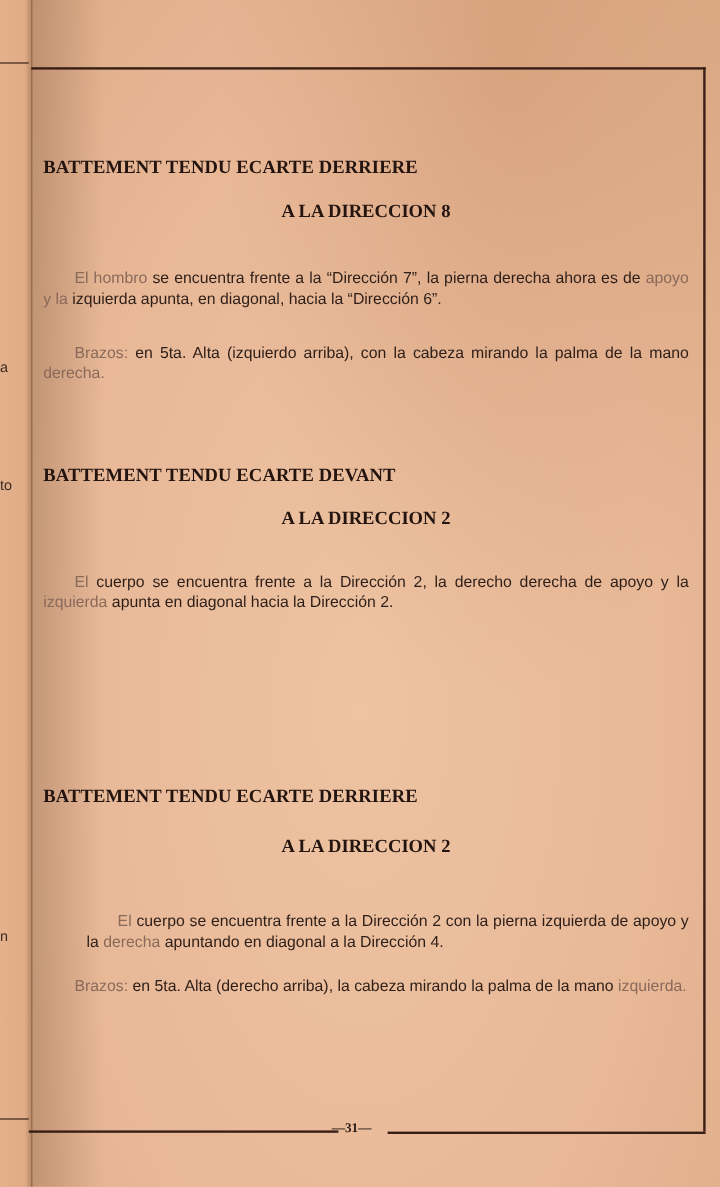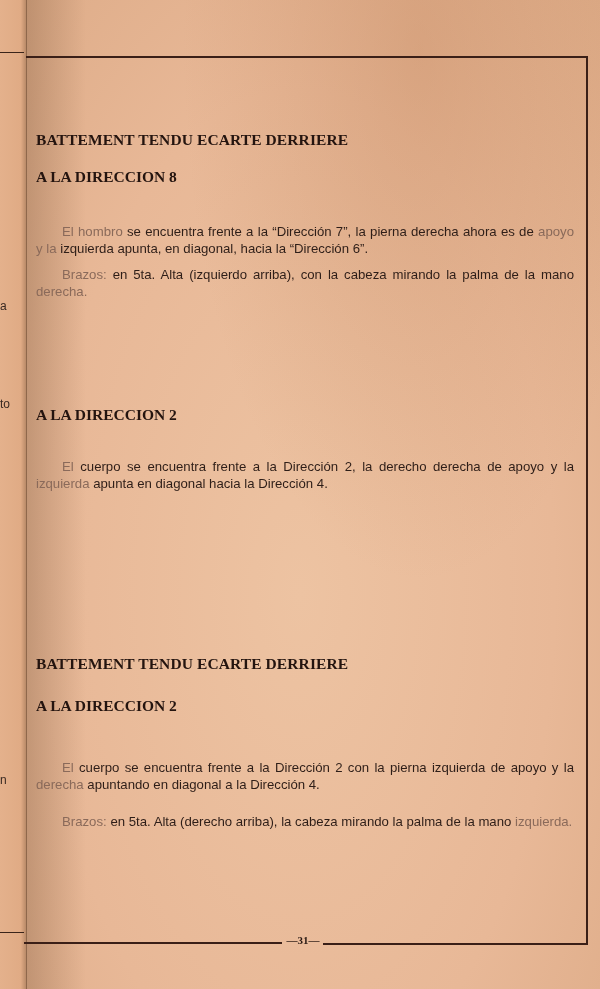--- a/index.html
+++ b/index.html
@@ -73,21 +73,21 @@
     .frame-bottom-right {
       position: absolute;
       left: 323px;
       top: 943px;
       width: 265px;
       height: 2px;
       background: #3a1f17;
     }
     .page-number {
       position: absolute;
-      left: 282px;
+      left: 272px;
       top: 934px;
       width: 42px;
       text-align: center;
       font-family: "Liberation Serif", serif;
       font-weight: bold;
       font-size: 11px;
       color: #2a1a14;
     }
     .section {
       position: absolute;
@@ -100,21 +100,21 @@
       font-size: 15.5px;
       text-align: left;
       color: #24140f;
       letter-spacing: 0.1px;
       margin: 0;
     }
     .subtitle {
       font-family: "Liberation Serif", serif;
       font-weight: bold;
       font-size: 15.5px;
-      text-align: left;
+      text-align: center;
       color: #24140f;
       margin: 0;
     }
     .para {
       font-size: 13.2px;
       line-height: 17px;
       text-align: justify;
       text-indent: 26px;
       color: #2e1e18;
       margin: 0;
@@ -142,36 +142,37 @@
   <div class="frame-bottom-left"></div>
   <div class="frame-bottom-right"></div>
   <div class="page-number">—31—</div>
 
   <div class="section" style="top:131px;">
     <h2 class="title">BATTEMENT TENDU ECARTE DERRIERE</h2>
     <h3 class="subtitle" style="margin-top:19px;">A LA DIRECCION 8</h3>
     <p class="para" style="margin-top:37px;">
       <span class="faded">El hombro</span><span> se encuentra frente a la “Dirección 7”, la pierna derecha ahora es de </span><span class="faded">apoyo y la</span><span> izquierda apunta, en diagonal, hacia la “Dirección 6”.</span>
     </p>
-    <p class="para" style="margin-top:9px;">
+    <p class="para" style="margin-top:28px;">
       <span class="faded">Brazos:</span><span> en 5ta. Alta (izquierdo arriba), con la cabeza mirando la palma de la mano </span><span class="faded">derecha.</span><span></span>
     </p>
   </div>
 
   <div class="section" style="top:388px;">
+    <h2 class="title">BATTEMENT TENDU ECARTE DEVANT</h2>
     <h3 class="subtitle" style="margin-top:18px;">A LA DIRECCION 2</h3>
     <p class="para" style="margin-top:34px;">
-      <span class="faded">El</span><span> cuerpo se encuentra frente a la Dirección 2, la derecho derecha de apoyo y la </span><span class="faded">izquierda</span><span> apunta en diagonal hacia la Dirección 4.</span>
+      <span class="faded">El</span><span> cuerpo se encuentra frente a la Dirección 2, la derecho derecha de apoyo y la </span><span class="faded">izquierda</span><span> apunta en diagonal hacia la Dirección 2.</span>
     </p>
   </div>
 
   <div class="section" style="top:655px;">
     <h2 class="title">BATTEMENT TENDU ECARTE DERRIERE</h2>
     <h3 class="subtitle" style="margin-top:24px;">A LA DIRECCION 2</h3>
-    <p class="para" style="margin-top:44px;">
+    <p class="para" style="margin-top:44px;margin-left:36px;">
       <span class="faded">El</span><span> cuerpo se encuentra frente a la Dirección 2 con la pierna izquierda de apoyo y la </span><span class="faded">derecha</span><span> apuntando en diagonal a la Dirección 4.</span>
     </p>
     <p class="para" style="margin-top:20px;">
       <span class="faded">Brazos:</span><span> en 5ta. Alta (derecho arriba), la cabeza mirando la palma de la mano </span><span class="faded">izquierda.</span><span></span>
     </p>
   </div>
 
 </div>
 
 </body></html>

